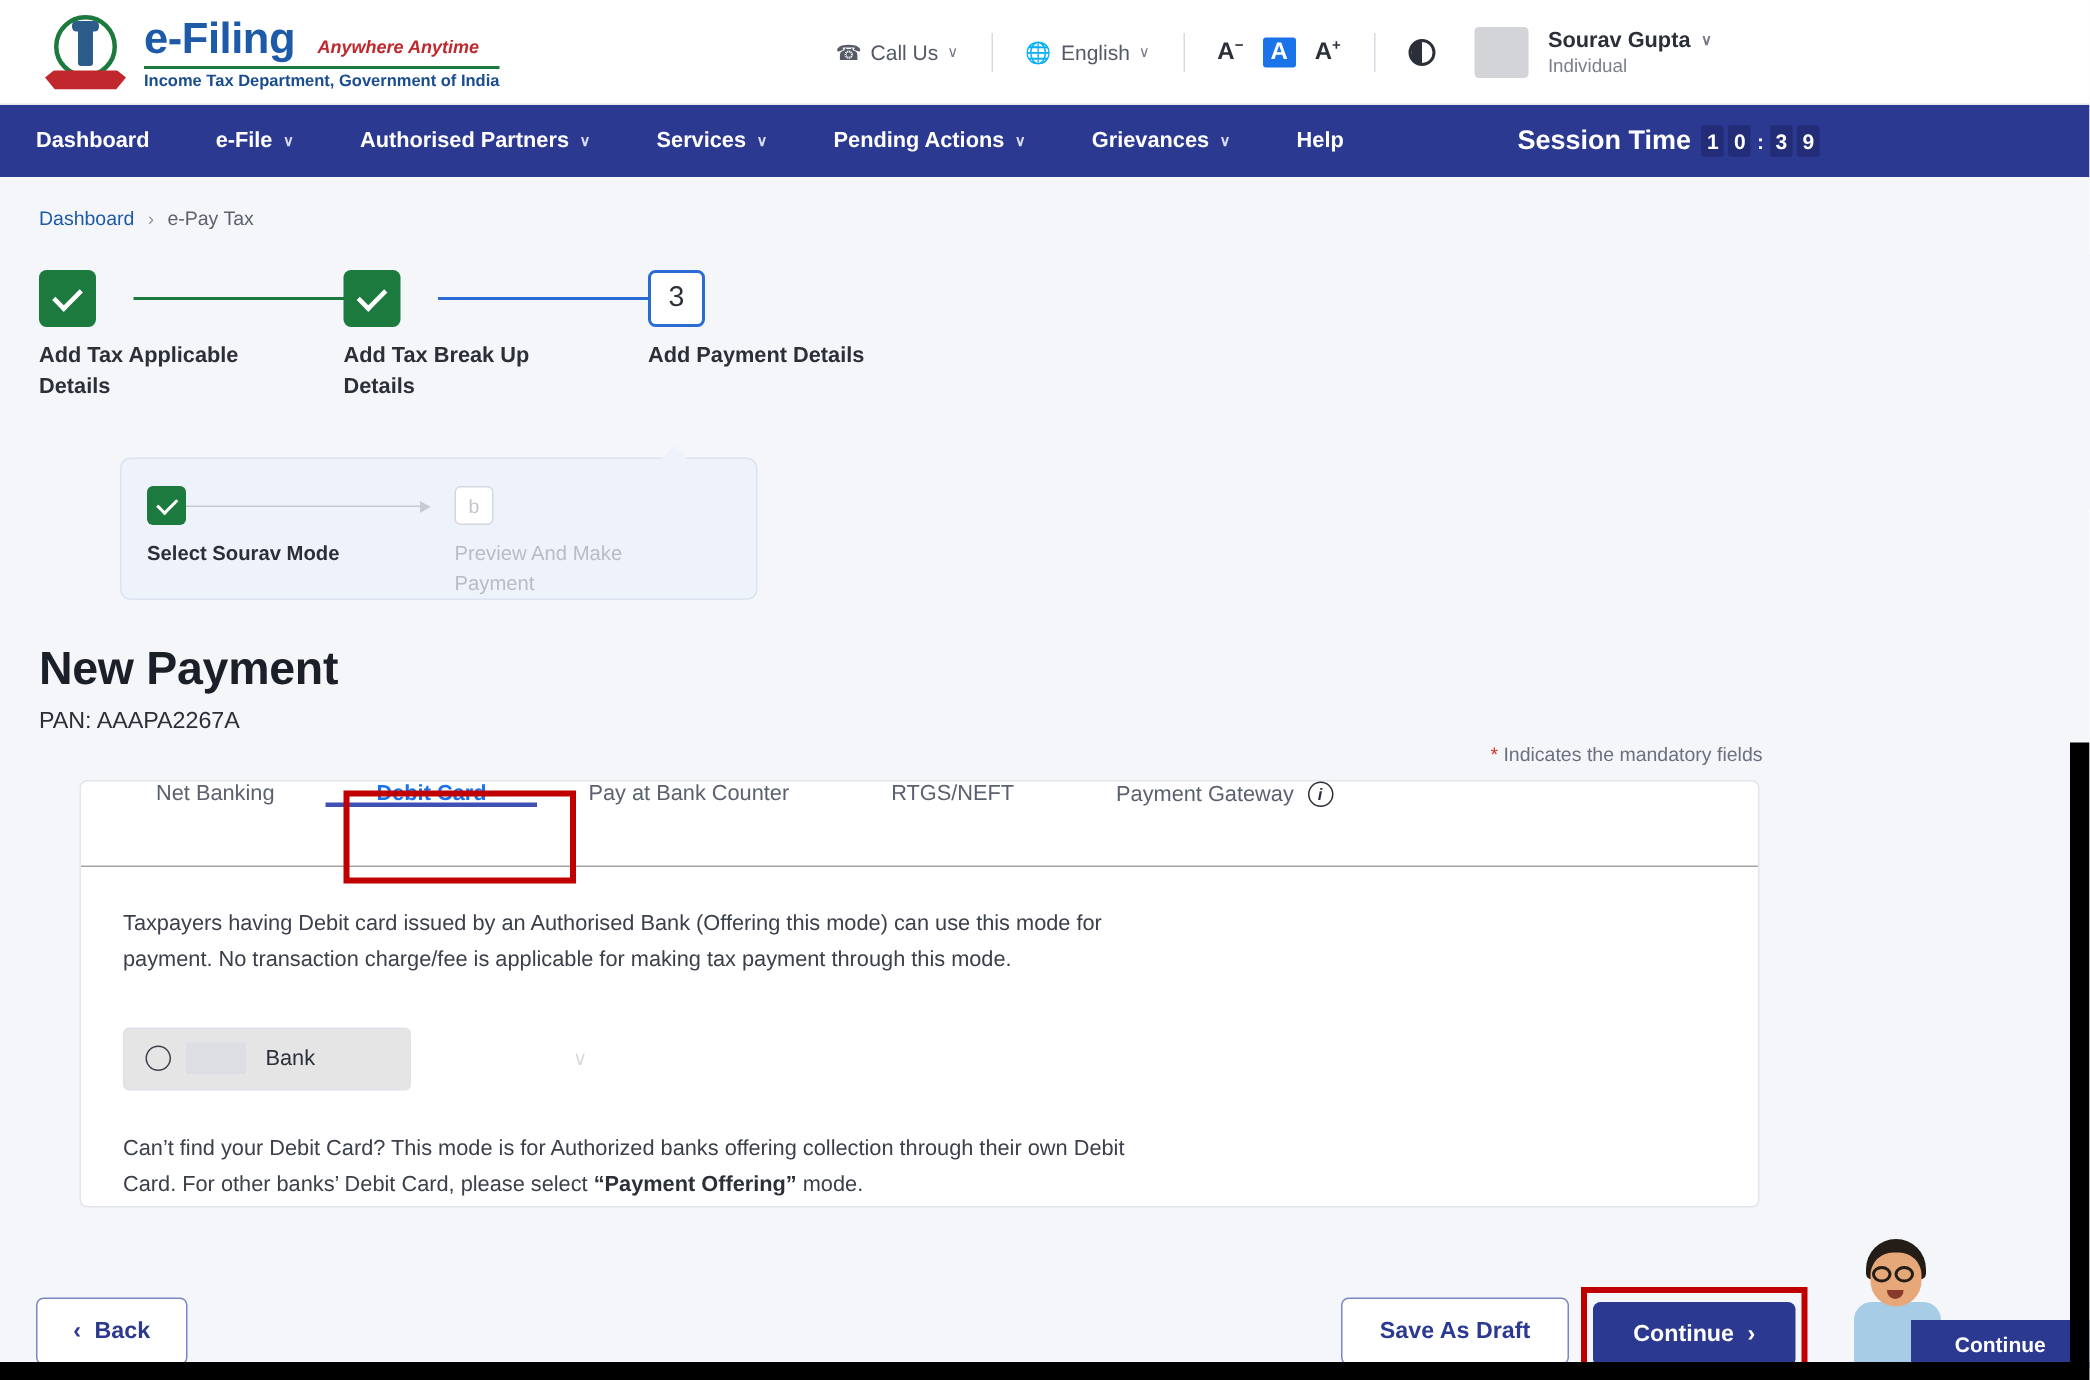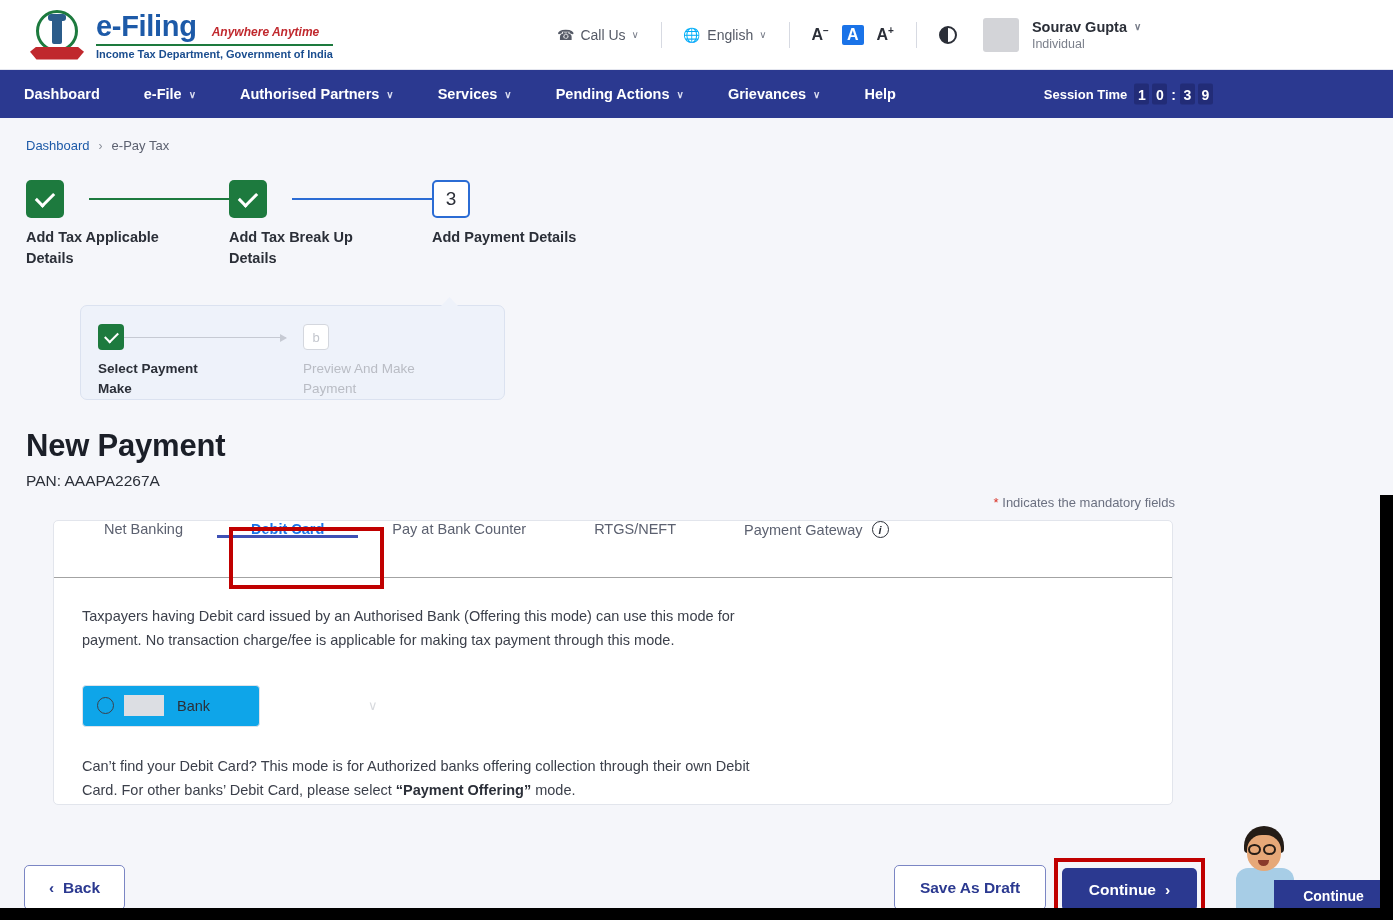--- a/index.html
+++ b/index.html
@@ -107,21 +107,21 @@
   .nav-item {
     color: #ffffff; font-size: 14.5px; font-weight: 700;
     margin-right: 44px; cursor: pointer;
     display: flex; align-items: center; gap: 7px; white-space: nowrap;
   }
   .nav-item .chev { color: #d9dcf0; }
   .session {
     position: absolute; right: 180px; top: 50%; transform: translateY(-50%);
     display: flex; align-items: center; gap: 7px;
   }
-  .session-label { color: #ffffff; font-size: 13px; font-weight: 700; }
+  .session-label { color: #ffffff; font-size: 18px; font-weight: 700; }
   .digits { display: flex; align-items: center; gap: 3px; }
   .digit {
     background: #222c77; color: #ffffff;
     font-size: 14px; font-weight: 700;
     width: 15px; height: 21px;
     display: flex; align-items: center; justify-content: center;
     border-radius: 2px;
   }
   .colon { color: #ffffff; font-size: 14px; font-weight: 700; margin: 0 1px; }
 
@@ -258,24 +258,24 @@
     font-size: 11px; font-weight: 700; font-style: italic;
     display: inline-flex; align-items: center; justify-content: center;
     margin-left: 9px;
   }
   .card-body { padding: 26px 28px 0 28px; }
   .desc {
     font-size: 14.5px; color: #3c404b; line-height: 1.68; max-width: 700px;
   }
   .bank-row { display: flex; align-items: center; margin-top: 32px; }
   .bank-option {
-    width: 178px; height: 42px;
+    width: 192px; height: 42px;
     border: 1px solid #dfe2e9; border-radius: 4px;
     display: flex; align-items: center; padding: 0 14px; cursor: pointer;
-    background: #0ea5e9;
+    background: #e5e5e5;
   }
   .radio {
     width: 17px; height: 17px; border-radius: 50%;
     border: 1.8px solid #3c404b; flex: none;
   }
   .bank-logo {
     width: 40px; height: 21px; background: #dcdee3;
     margin-left: 10px; flex: none;
   }
   .bank-name { font-size: 14.5px; color: #2b2f38; margin-left: 13px; }
@@ -492,21 +492,21 @@
         <div class="step-label">Add Payment Details</div>
       </div>
     </div>
   </div>
 
   <div class="subpanel">
     <div class="notch"></div>
     <div class="sub-conn"></div>
     <div class="sub-step" style="left:17px;">
       <div class="sub-box done"></div>
-      <div class="sub-label on">Select Payment Make</div>
+      <div class="sub-label on">Select Sourav Mode</div>
     </div>
     <div class="sub-step" style="left:222px;">
       <div class="sub-box todo">b</div>
       <div class="sub-label off">Preview And Make Payment</div>
     </div>
   </div>
 
   <div class="page-title">New Payment</div>
   <div class="pan">PAN: AAAPA2267A</div>
   <div class="mandatory">

